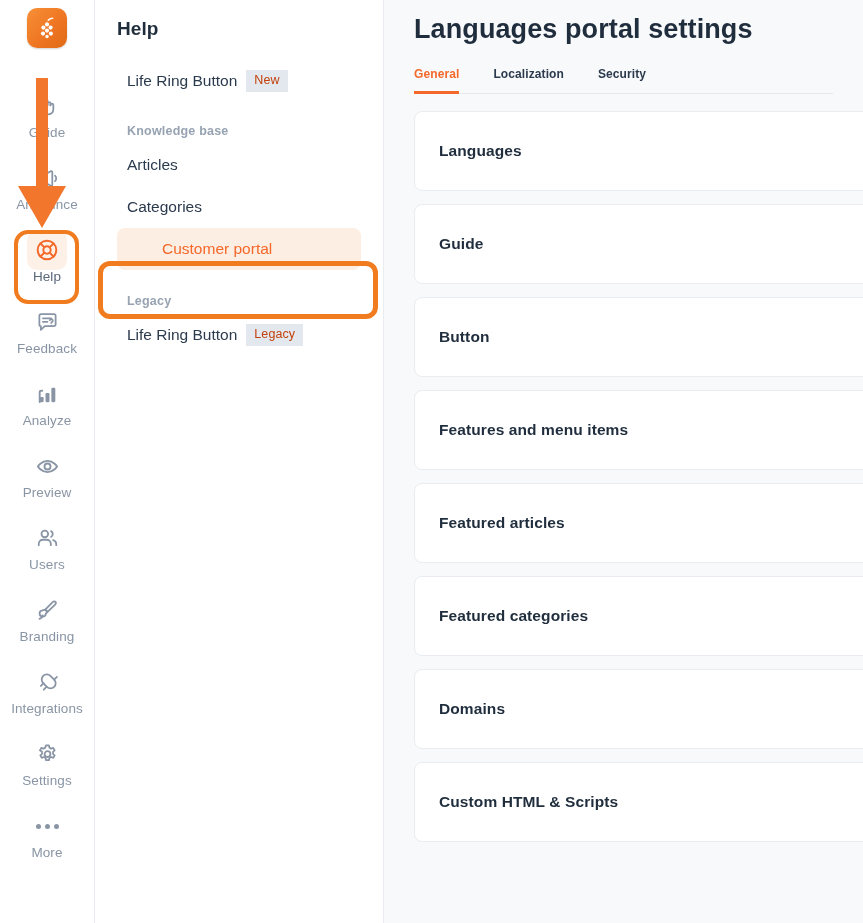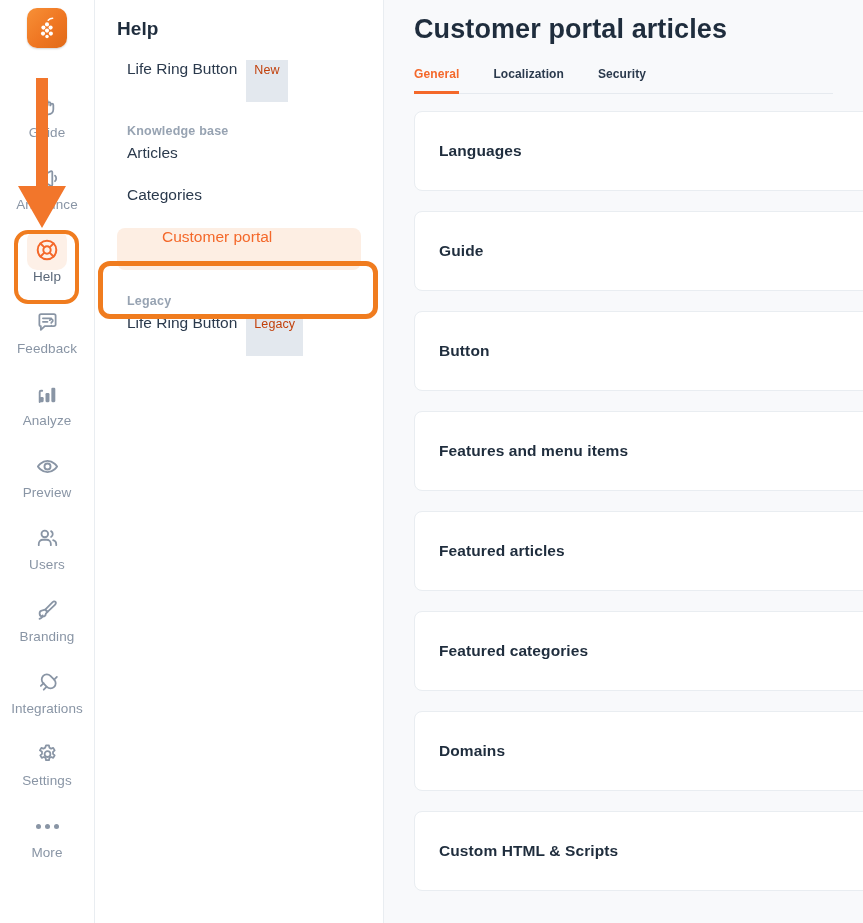--- a/index.html
+++ b/index.html
@@ -98,20 +98,21 @@
   .nav-title {
     font-size: 19px;
     font-weight: bold;
     color: #1f2d3d;
     padding-top: 18px;
     letter-spacing: .1px;
   }
   .nav-row {
     height: 42px;
     display: flex;
+    align-items: center;
     gap: 9px;
     padding: 0 10px;
     border-radius: 8px;
     cursor: pointer;
     font-size: 15.5px;
     color: #2b3a4d;
     white-space: nowrap;
   }
   .nav-row.first { margin-top: 20px; }
   .nav-row.selected {
@@ -175,21 +176,21 @@
     letter-spacing: .1px;
   }
   .tab.active {
     color: #f4682a;
     border-bottom-color: #f4682a;
   }
   .cards {
     padding: 17px 0 0 30px;
     display: flex;
     flex-direction: column;
-    gap: 20px;
+    gap: 13px;
   }
   .card {
     background: #ffffff;
     border: 1px solid #e9edf1;
     border-radius: 8px;
     height: 80px;
     display: flex;
     align-items: center;
     padding: 0 24px;
     cursor: pointer;
@@ -415,21 +416,21 @@
     <div class="nav-section tight">Legacy</div>
 
     <div class="nav-row">
       <span>Life Ring Button</span>
       <span class="badge">Legacy</span>
     </div>
   </div>
 
   <div class="main">
     <div class="main-head">
-      <div class="page-title">Customer portal articles</div>
+      <div class="page-title">Languages portal settings</div>
       <div class="tabs">
         <div class="tab active">General</div>
         <div class="tab">Localization</div>
         <div class="tab">Security</div>
       </div>
     </div>
 
     <div class="cards">
       <div class="card">
         <span class="card-title">Languages</span>

